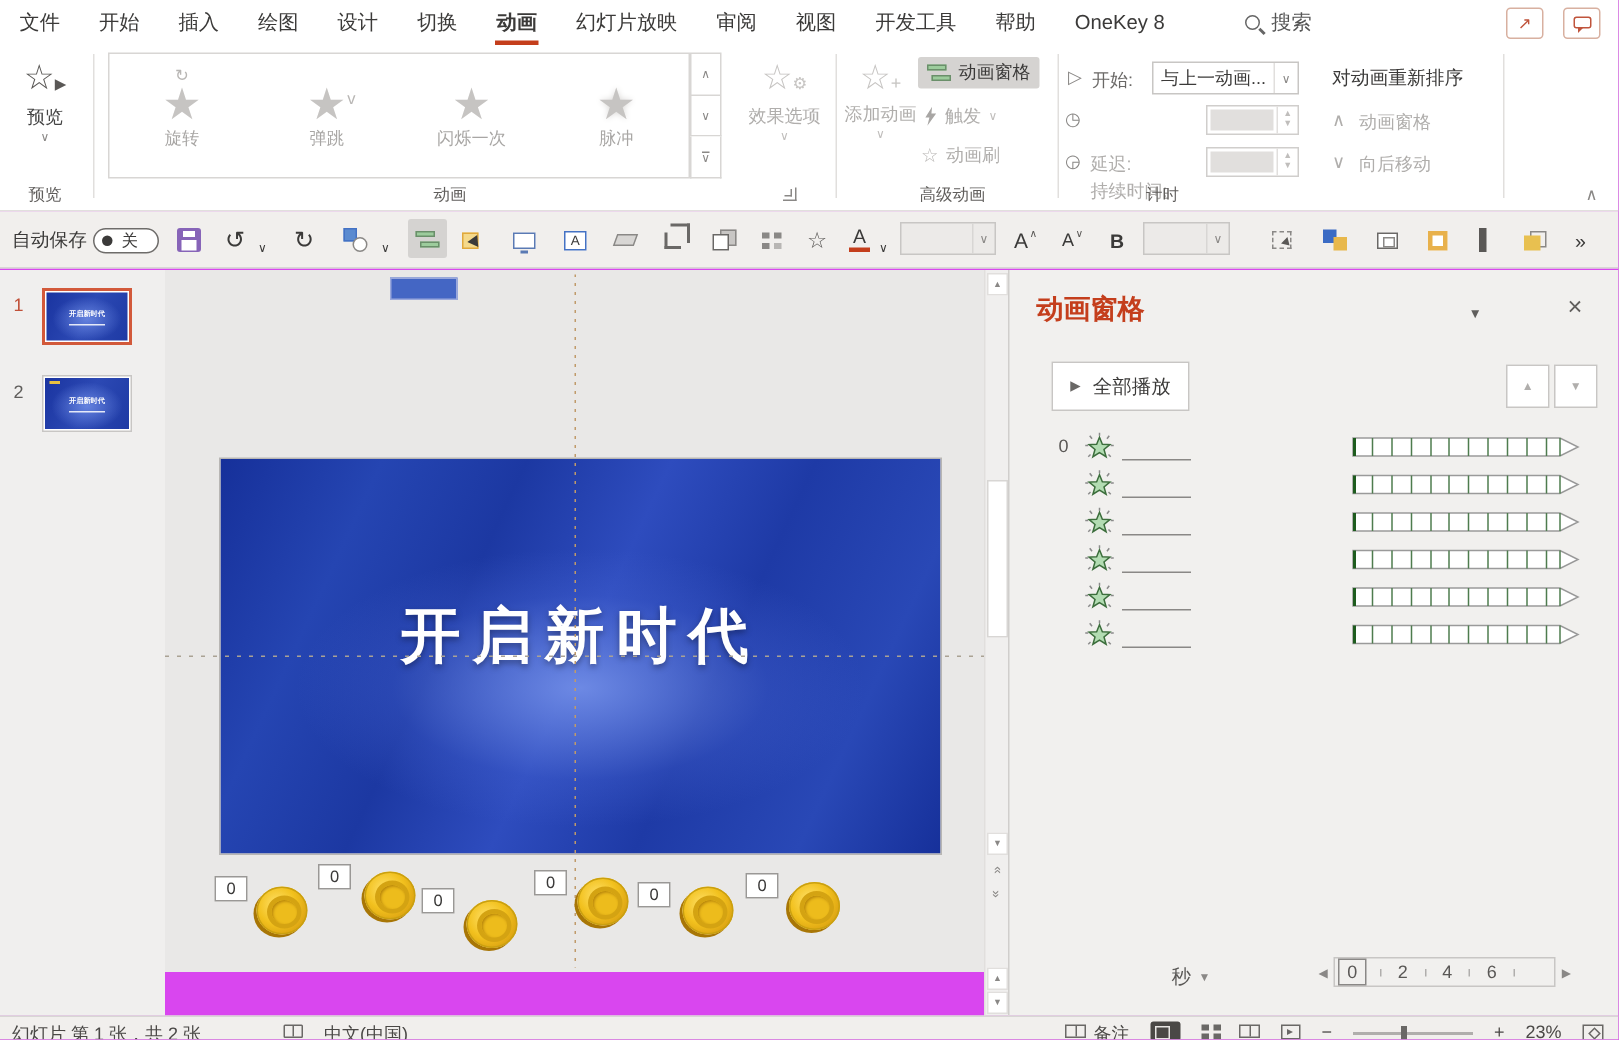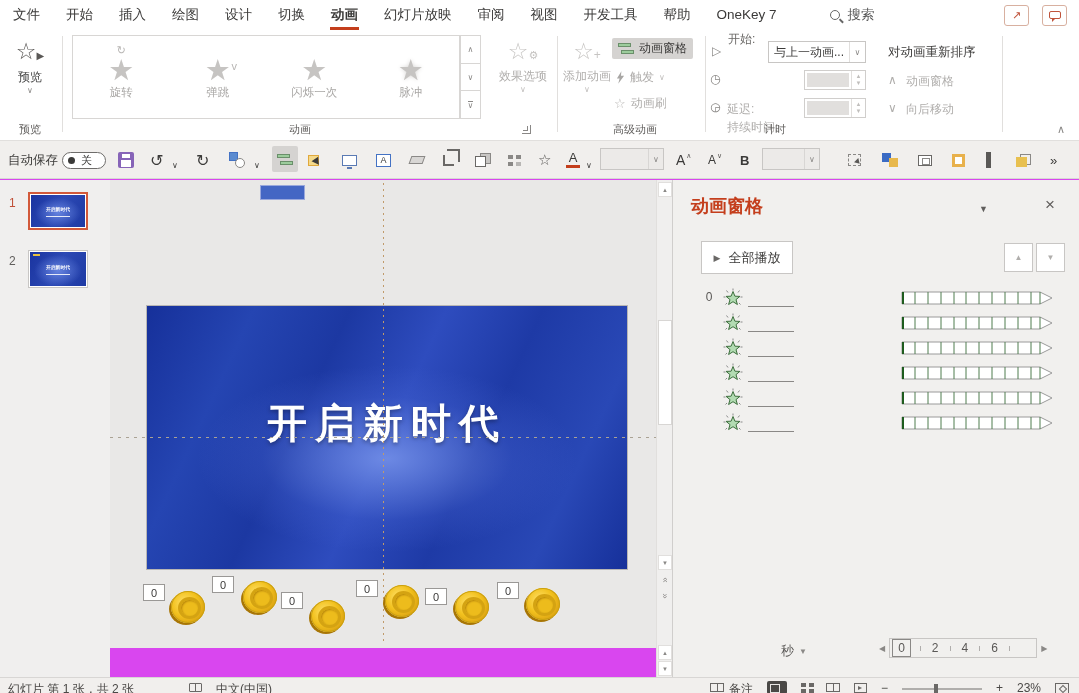--- a/index.html
+++ b/index.html
@@ -223,21 +223,21 @@
     <span class="tab">插入</span>
     <span class="tab">绘图</span>
     <span class="tab">设计</span>
     <span class="tab">切换</span>
     <span class="tab active">动画</span>
     <span class="tab">幻灯片放映</span>
     <span class="tab">审阅</span>
     <span class="tab">视图</span>
     <span class="tab">开发工具</span>
     <span class="tab">帮助</span>
-    <span class="tab">OneKey 7</span>
+    <span class="tab">OneKey 8</span>
     <span class="search-box">
       <span class="mag"></span>
       <span>搜索</span>
     </span>
     <span class="win-icons">
       <span class="win-icon">
           <span>↗</span>
         </span>
       <span class="win-icon">
           <span class="bubble"></span>
@@ -312,21 +312,21 @@
       <span class="caret dis">∨</span>
     </div>
     <div class="mini-btn disabled" style="left:614px;top:65px;">
       <span style="font-size:13px;color:#b8b6b4;">☆</span>
       <span>动画刷</span>
     </div>
     <div class="grp-label" style="left:565px;width:140px;">高级动画</div>
     <div class="vdiv" style="left:705px;"></div>
 
     <span class="t-ic" style="left:712px;top:14px;">▷</span>
-    <span class="t-label" style="left:728px;top:1px;text-align:right;">开始:</span>
+    <span class="t-label" style="left:728px;top:15px;text-align:right;">开始:</span>
     <div class="dd" style="left:768px;top:11px;width:98px;">
       <span class="dd-txt">与上一动画...</span>
       <span class="dd-caret">∨</span>
     </div>
     <span class="t-ic" style="left:710px;top:42px;">◷</span>
     <span class="t-label dis" style="left:727px;top:45px;margin-top:44px;">持续时间:</span>
     <div class="spin" style="left:804px;top:40px;">
       <span class="fill"></span>
       <span class="arrows">
           <span>▲</span>

